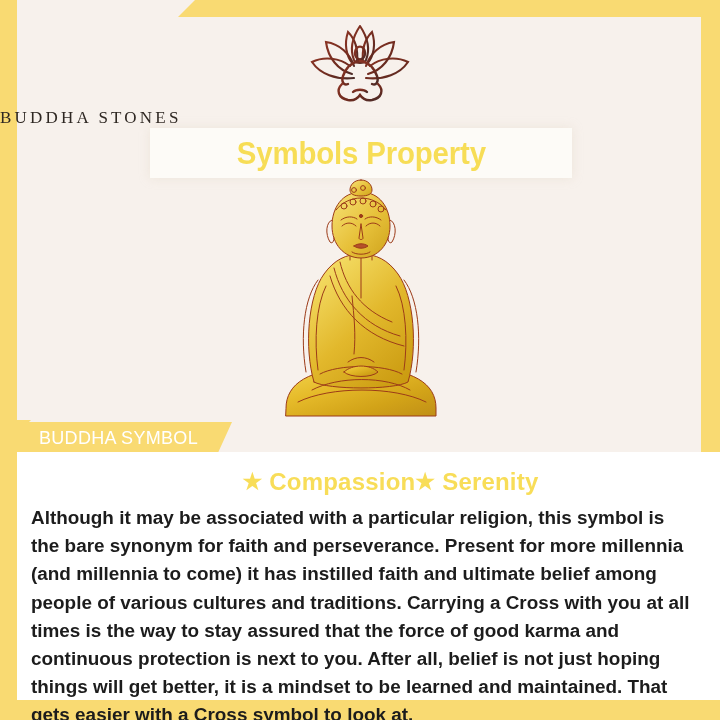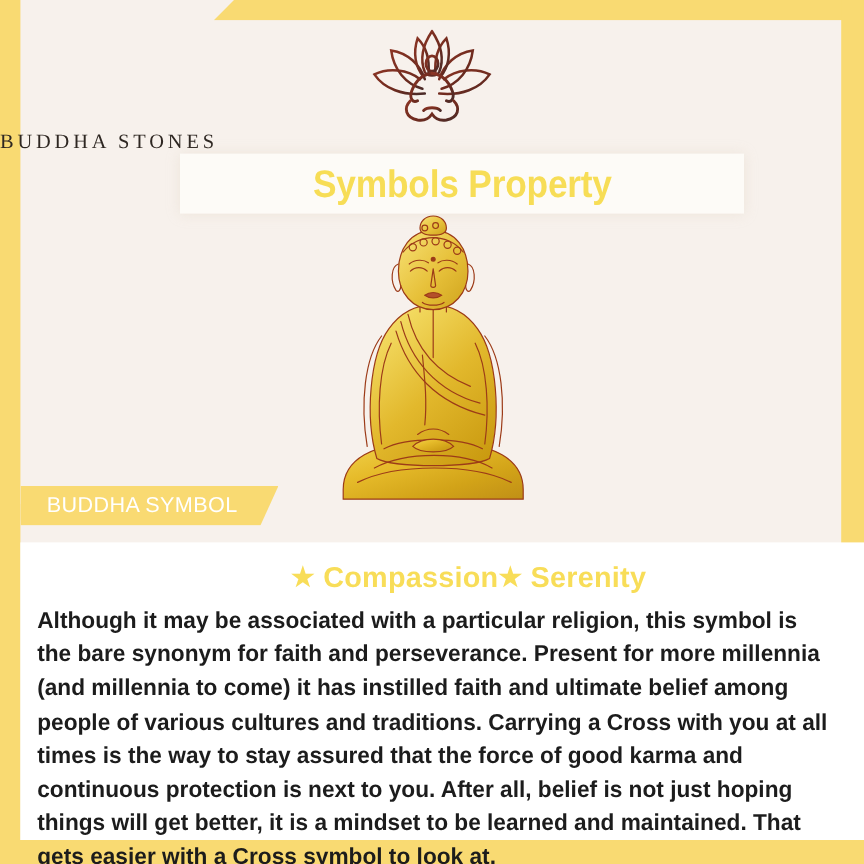--- a/index.html
+++ b/index.html
@@ -86,21 +86,21 @@
     letter-spacing: 3.2px;
     color: #2e2722;
     text-align: left;
   }
 
   
   .title-plate {
     position: absolute;
     left: 150px;
     top: 128px;
-    width: 470px;
+    width: 422px;
     height: 50px;
     background: #fdfbf7;
     display: flex;
     align-items: center;
     justify-content: center;
     box-shadow: 0 0 10px rgba(220, 205, 185, .35);
   }
   .title-text {
     font-family: "Liberation Sans Narrow", "Liberation Sans", sans-serif;
     font-size: 32px;
@@ -117,21 +117,21 @@
     left: 268px;
     top: 176px;
     width: 186px;
     height: 246px;
   }
 
   
   .tag {
     position: absolute;
     left: 17px;
-    top: 405px;
+    top: 422px;
     width: 215px;
     height: 33px;
     background: #f9da72;
     clip-path: polygon(0 0, 215px 0, 200px 33px, 0 33px);
     display: flex;
     align-items: center;
   }
   .tag-label {
     margin-left: 22px;
     color: #ffffff;

